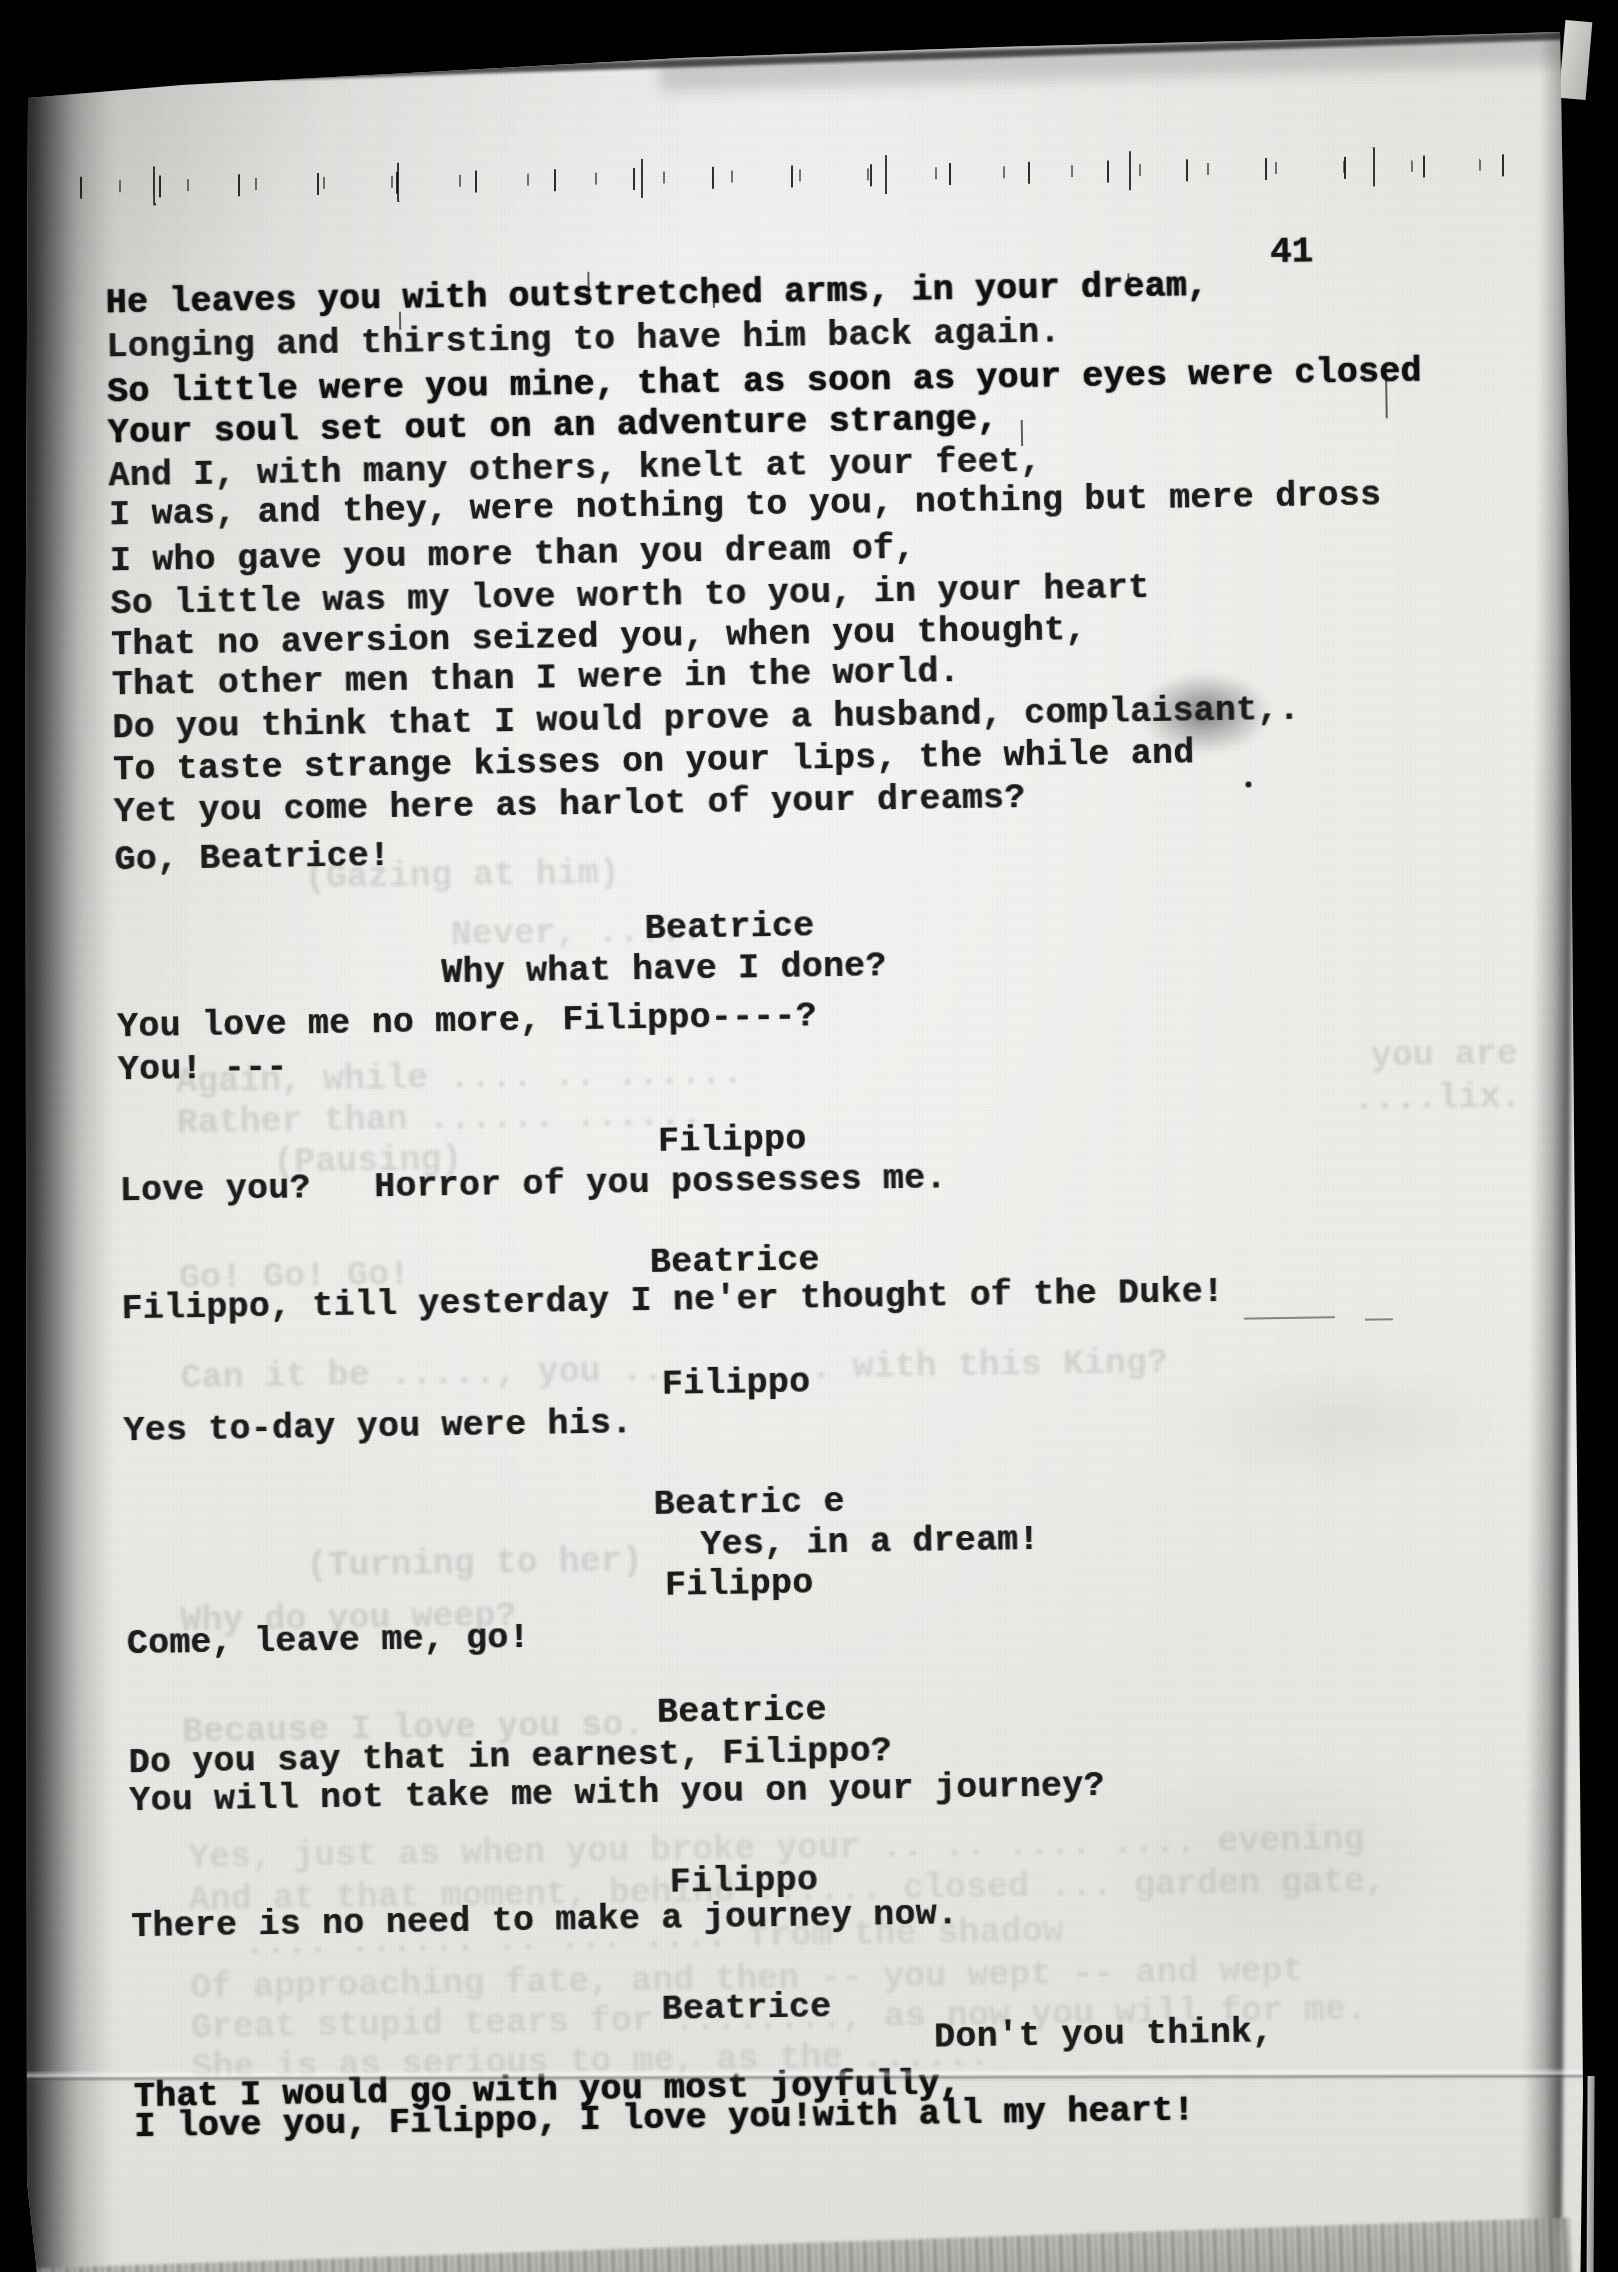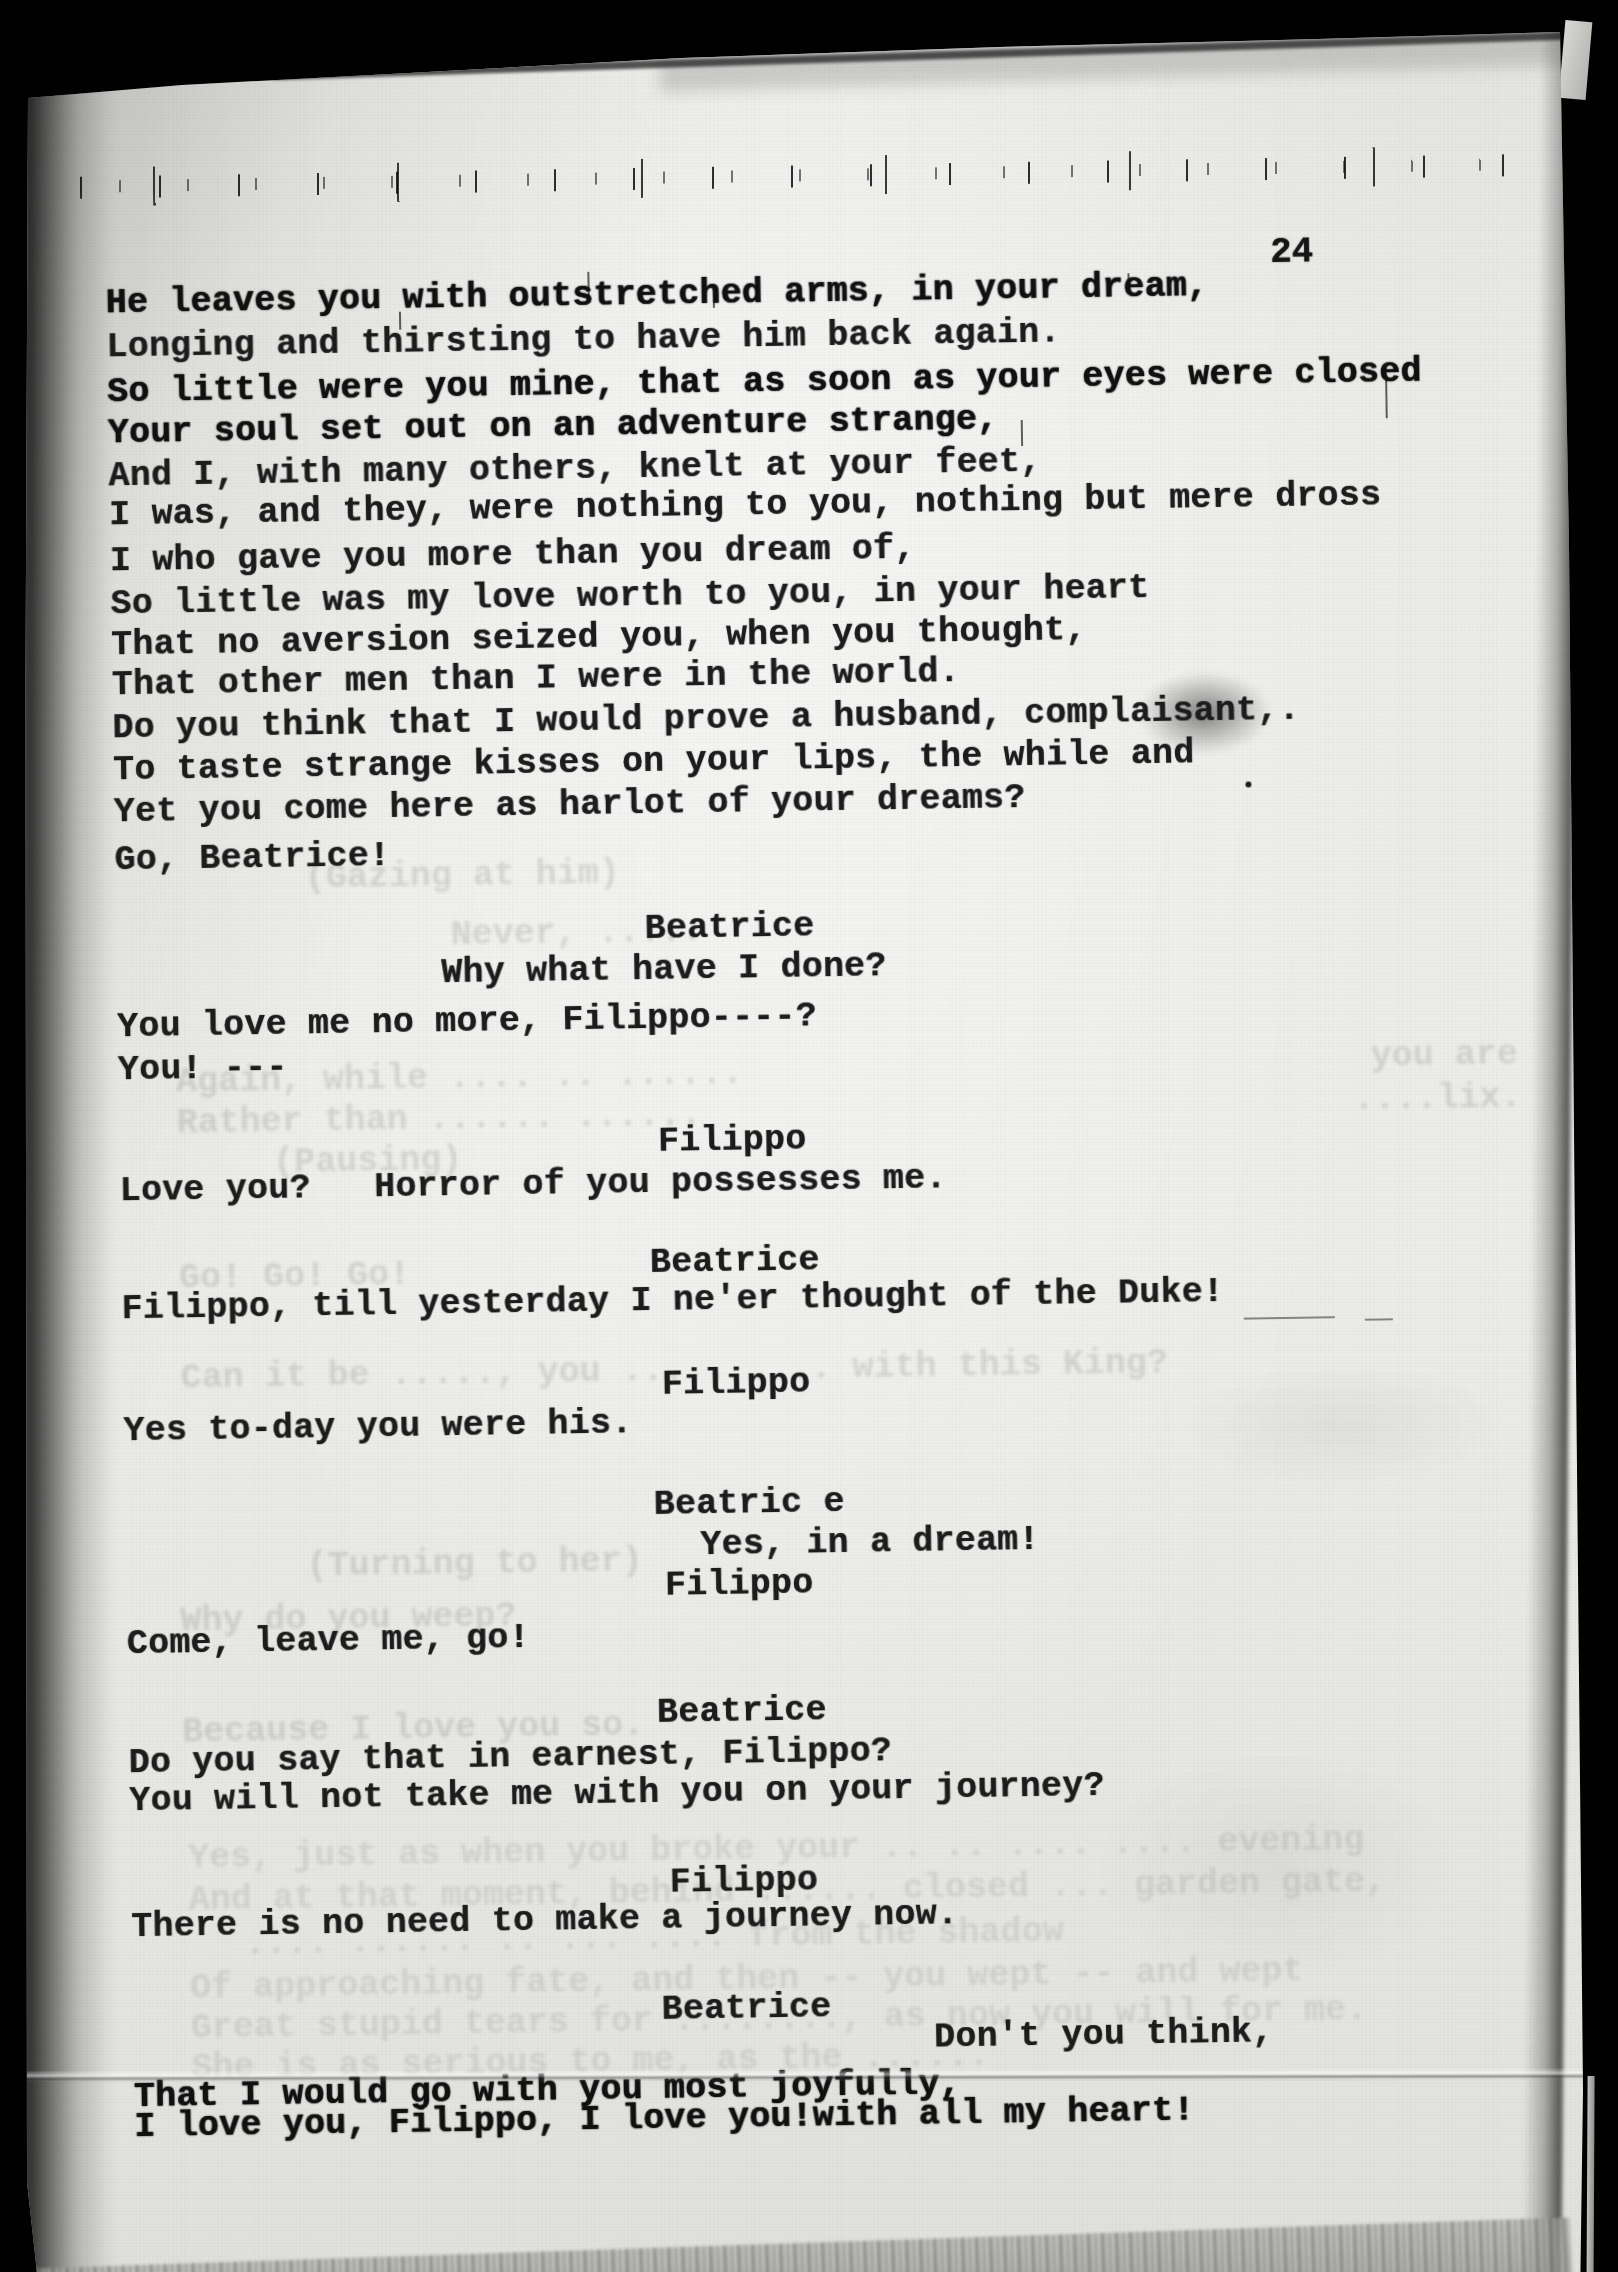--- a/index.html
+++ b/index.html
@@ -121,21 +121,21 @@
       <div class="scratch" style="left:1014px;top:436px;height:25.5px"></div>
       <div class="scratch" style="left:708px;top:296px;height:23px"></div>
       <div class="hscratch" style="left:1223px;top:1337px;width:91px"></div>
       <div class="hscratch" style="left:1344px;top:1340px;width:28px"></div>
       <div class="stray-dot" style="left:1233px;top:801px"></div>
 
       <div class="smudge" style="left:1127px;top:691px;width:132px;height:82px"></div>
       <div class="ghost-blob" style="left:1154px;top:1382px;width:327px;height:127px"></div>
       <div class="ghost-blob" style="left:1059px;top:1768px;width:373px;height:236px"></div>
 
-      <div class="pagenum">24</div>
+      <div class="pagenum">41</div>
 
       <div class="gl" style="left:291px;top:866px">(Gazing at him)</div>
       <div class="gl" style="left:436px;top:925px">Never, .....</div>
       <div class="gl" style="left:159px;top:1068px">Again, while .... .. ......</div>
       <div class="gl" style="left:1354px;top:1061px">you are</div>
       <div class="gl" style="left:159px;top:1109px">Rather than ...... ......</div>
       <div class="gl" style="left:1336px;top:1104px">....lix.</div>
       <div class="gl" style="left:255px;top:1150px">(Pausing)</div>
       <div class="gl" style="left:159px;top:1264px">Go! Go! Go!</div>
       <div class="gl" style="left:159px;top:1364px">Can it be ....., you ..... .... with this King?</div>

